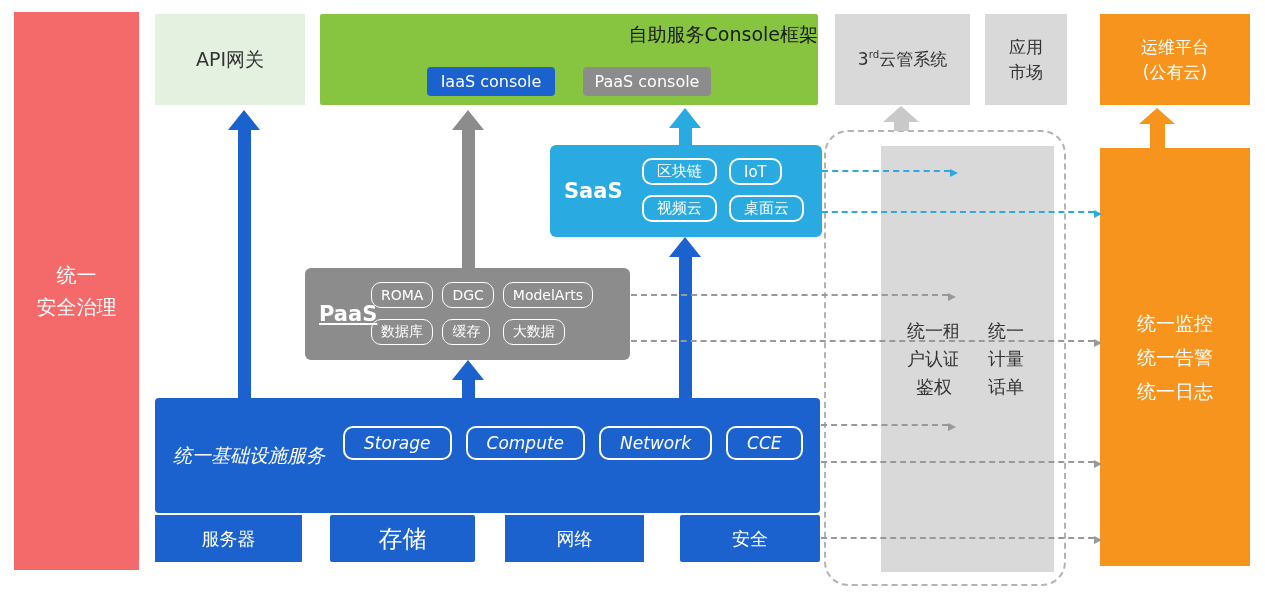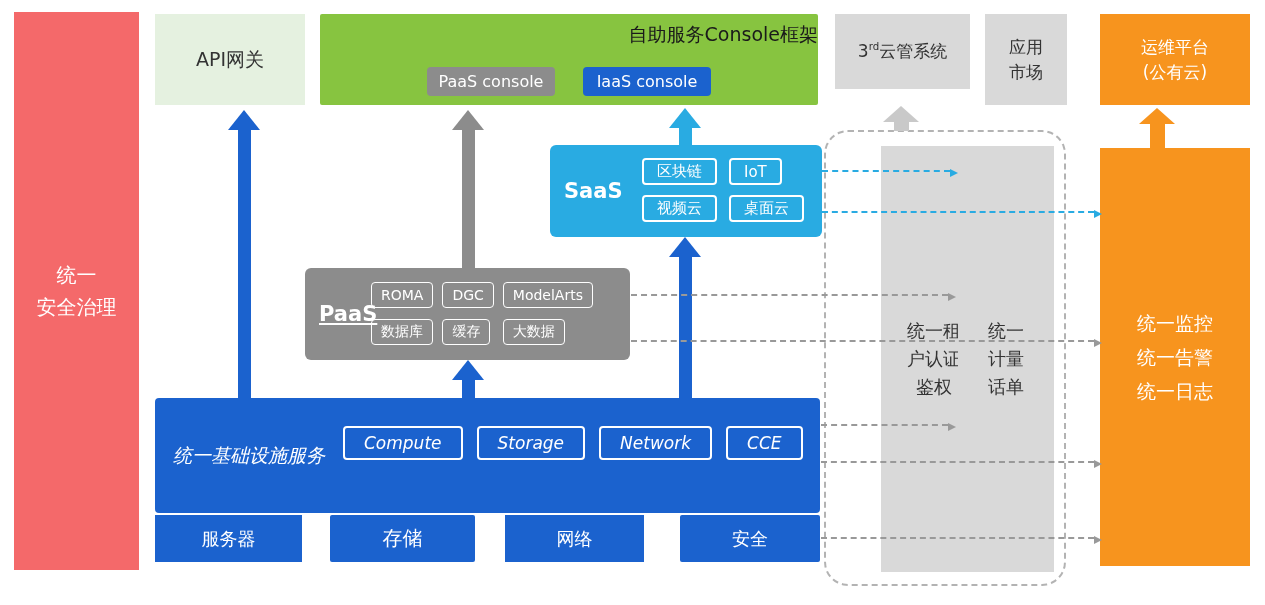--- a/index.html
+++ b/index.html
@@ -19,21 +19,21 @@
                    font-size:19px; font-weight:500; color:#1a1a1a; }
   .console-btns  { position:absolute; left:0; right:0; bottom:9px; display:flex;
                    justify-content:center; gap:28px; }
   .console-btn   { width:128px; height:29px; display:flex; align-items:center; justify-content:center;
                    color:#fff; font-size:16px; border-radius:4px; }
   .btn-iaas { background:var(--blue); }
   .btn-paas { background:var(--gray); }
   .btn-saas { background:var(--cyan); }
 
   .chip { display:flex; align-items:center; justify-content:center; border:2px solid #fff;
-          border-radius:4px; color:#fff; background:transparent; box-sizing:border-box; }
+          border-radius:10px; color:#fff; background:transparent; box-sizing:border-box; }
 
   .saas-chips { position:absolute; left:92px; top:13px; display:grid;
                 grid-template-columns:auto auto; gap:10px 12px; justify-items:start; }
   .saas-chips .chip { height:27px; padding:0 13px; font-size:15px; }
 
   .paas-chips { position:absolute; left:66px; top:14px; display:grid;
                 grid-template-columns:auto auto auto; gap:11px 9px; justify-items:start; }
   .paas-chips .chip { height:26px; padding:0 9px; font-size:14px; border-width:1.5px; }
 
   .iaas-chips { position:absolute; left:188px; top:28px; display:flex; gap:14px; }
@@ -62,26 +62,26 @@
 <div class="canvas">
 
   <div class="box preline" style="left:14px;top:12px;width:125px;height:558px;background:var(--red);color:#fff;font-size:20px;font-weight:500;line-height:1.6;">统一
 安全治理</div>
 
   <div class="box" style="left:155px;top:14px;width:150px;height:91px;background:var(--lightgreen);color:#333;font-size:19px;font-weight:500;">API网关</div>
 
   <div class="panel" style="left:320px;top:14px;width:498px;height:91px;background:var(--green);border-radius:2px;">
     <div class="console-title">自助服务Console框架</div>
     <div class="console-btns">
+      <div class="console-btn btn-iaas">IaaS console</div>
       <div class="console-btn btn-paas">PaaS console</div>
-      <div class="console-btn btn-iaas">IaaS console</div>
     </div>
   </div>
 
-  <div class="box" style="left:835px;top:14px;width:135px;height:75px;background:var(--lightgray);color:#333;font-size:17px;">
+  <div class="box" style="left:835px;top:14px;width:135px;height:91px;background:var(--lightgray);color:#333;font-size:17px;">
     <span><span>3</span><sup>rd</sup><span>云管系统</span></span>
   </div>
 
   <div class="box preline" style="left:985px;top:14px;width:82px;height:91px;background:var(--lightgray);color:#333;font-size:17px;line-height:1.45;">应用
 市场</div>
 
   <div class="box preline" style="left:1100px;top:14px;width:150px;height:91px;background:var(--orange);color:#fff;font-size:17px;font-weight:500;line-height:1.45;">运维平台
 (公有云)</div>
 
   <div style="position:absolute;left:824px;top:130px;width:242px;height:456px;border:2px dashed #b3b3b3;border-radius:24px;box-sizing:border-box;z-index:0;"></div>
@@ -116,29 +116,29 @@
       <div class="chip">ModelArts</div>
       <div class="chip">数据库</div>
       <div class="chip">缓存</div>
       <div class="chip">大数据</div>
     </div>
   </div>
 
   <div class="panel" style="left:155px;top:398px;width:665px;height:115px;background:var(--blue);border-radius:4px;z-index:2;font-style:italic;">
     <div class="side-label" style="left:18px;font-size:19px;font-weight:500;">统一基础设施服务</div>
     <div class="iaas-chips">
+      <div class="chip">Storage</div>
       <div class="chip">Compute</div>
-      <div class="chip">Storage</div>
       <div class="chip">Network</div>
       <div class="chip">CCE</div>
     </div>
   </div>
 
   <div class="box" style="left:155px;top:515px;width:147px;height:47px;background:var(--blue);color:#fff;font-size:18px;border-radius:0;">服务器</div>
-  <div class="box" style="left:330px;top:515px;width:145px;height:47px;background:var(--blue);color:#fff;font-size:20px;border-radius:2px;">存储</div>
+  <div class="box" style="left:330px;top:515px;width:145px;height:47px;background:var(--blue);color:#fff;font-size:24px;border-radius:2px;">存储</div>
   <div class="box" style="left:505px;top:515px;width:139px;height:47px;background:var(--blue);color:#fff;font-size:18px;border-radius:0;">网络</div>
   <div class="box" style="left:680px;top:515px;width:140px;height:47px;background:var(--blue);color:#fff;font-size:18px;border-radius:2px;">安全</div>
 
   <div class="arrow-up" style="left:228px;top:110px;height:288px;--c:var(--blue);">
     <div class="head"></div>
     <div class="shaft"></div>
   </div>
   <div class="arrow-up" style="left:452px;top:110px;height:158px;--c:var(--gray);">
     <div class="head"></div>
     <div class="shaft"></div>

